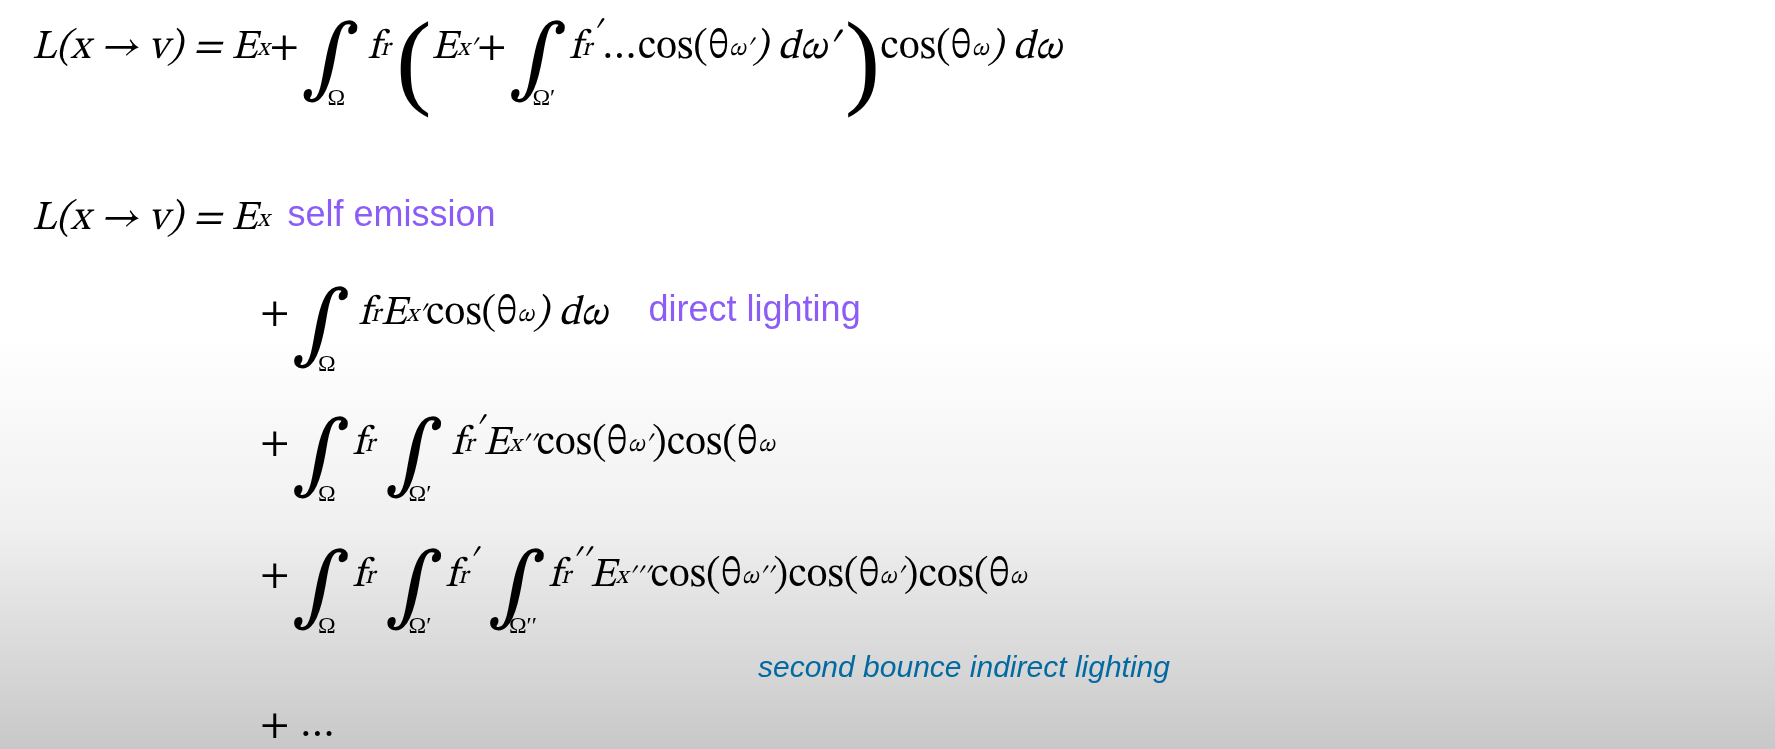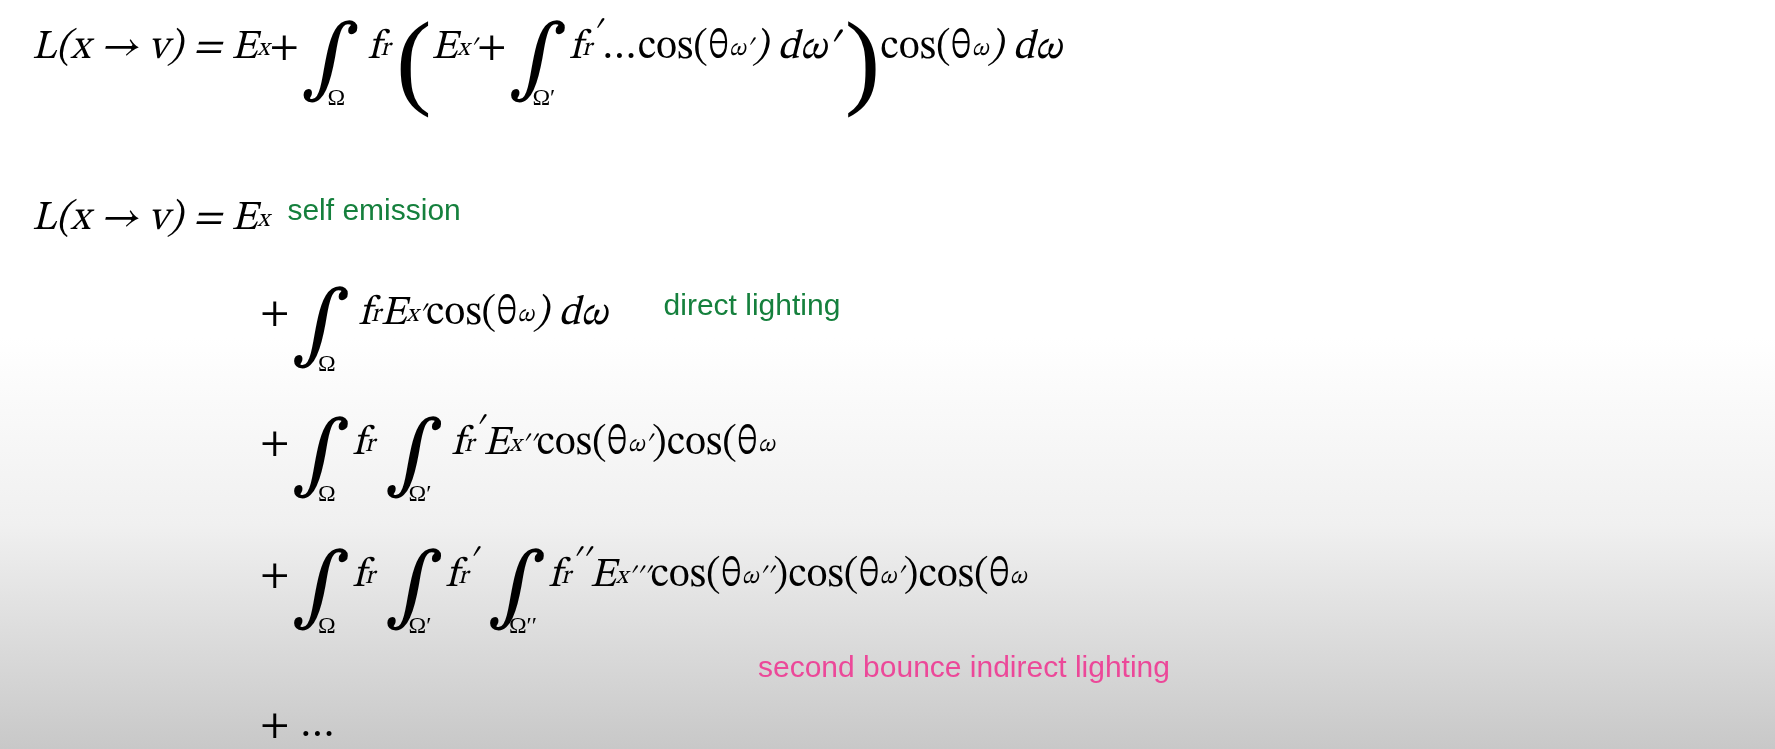--- a/index.html
+++ b/index.html
@@ -11,22 +11,22 @@
     overflow:hidden;
   }
   .eq{position:absolute;white-space:nowrap;display:flex;align-items:flex-start;font-size:41px;}
   .it{font-style:italic;}
   .sub{font-size:0.62em;position:relative;top:0.45em;font-style:italic;}
   .intbox{display:inline-flex;flex-direction:column;align-items:center;justify-content:flex-start;margin:0 2px;}
   .intsym{font-size:2.1em;line-height:0.8;position:relative;top:0.05em;}
   .intsub{font-size:0.58em;font-style:normal;font-family:"Times New Roman",serif;position:relative;top:-0.3em;left:0.25em;}
   .pl{font-size:2.6em;line-height:0.75;position:relative;top:-0.02em;font-family:"Cambria Math",serif;}
   .pr{font-size:2.6em;line-height:0.75;position:relative;top:-0.02em;font-family:"Cambria Math",serif;}
-  .ann{color:#ec4899;font-family:"Segoe UI",Arial,sans-serif;font-size:30px;font-weight:400;position:absolute;white-space:nowrap;}
-  .ann-inline{color:#15803d;font-family:"Segoe UI",Arial,sans-serif;font-size:30px;font-weight:400;margin-left:18px;}
+  .ann{color:#0369a1;font-family:"Segoe UI",Arial,sans-serif;font-size:30px;font-weight:400;position:absolute;white-space:nowrap;font-style:italic;}
+  .ann-inline{color:#8b5cf6;font-family:"Segoe UI",Arial,sans-serif;font-size:36px;font-weight:400;margin-left:18px;}
 </style>
 </head>
 <body>
 
 <div class="eq" style="left:32px;top:22px;">
   <span class="it">L(x → v) = E</span>
     <span class="sub">x</span>
   <span> + </span>
   <span class="intbox">
       <span class="intsym">∫</span>
@@ -71,21 +71,21 @@
       <span class="intsub">Ω</span>
     </span>
   <span style="width:6px"></span>
   <span class="it">f</span>
     <span class="sub">r</span>
   <span class="it"> E</span>
     <span class="sub">x′</span>
   <span> cos(θ</span>
     <span class="sub">ω</span>
     <span class="it">) dω</span>
-  <span class="ann-inline" style="margin-left:56px">direct lighting</span>
+  <span class="ann-inline" style="margin-left:41px">direct lighting</span>
 </div>
 
 <div class="eq" style="left:260px;top:418px;">
   <span>+ </span>
   <span class="intbox">
       <span class="intsym">∫</span>
       <span class="intsub">Ω</span>
     </span>
   <span class="it">f</span>
     <span class="sub">r</span>

